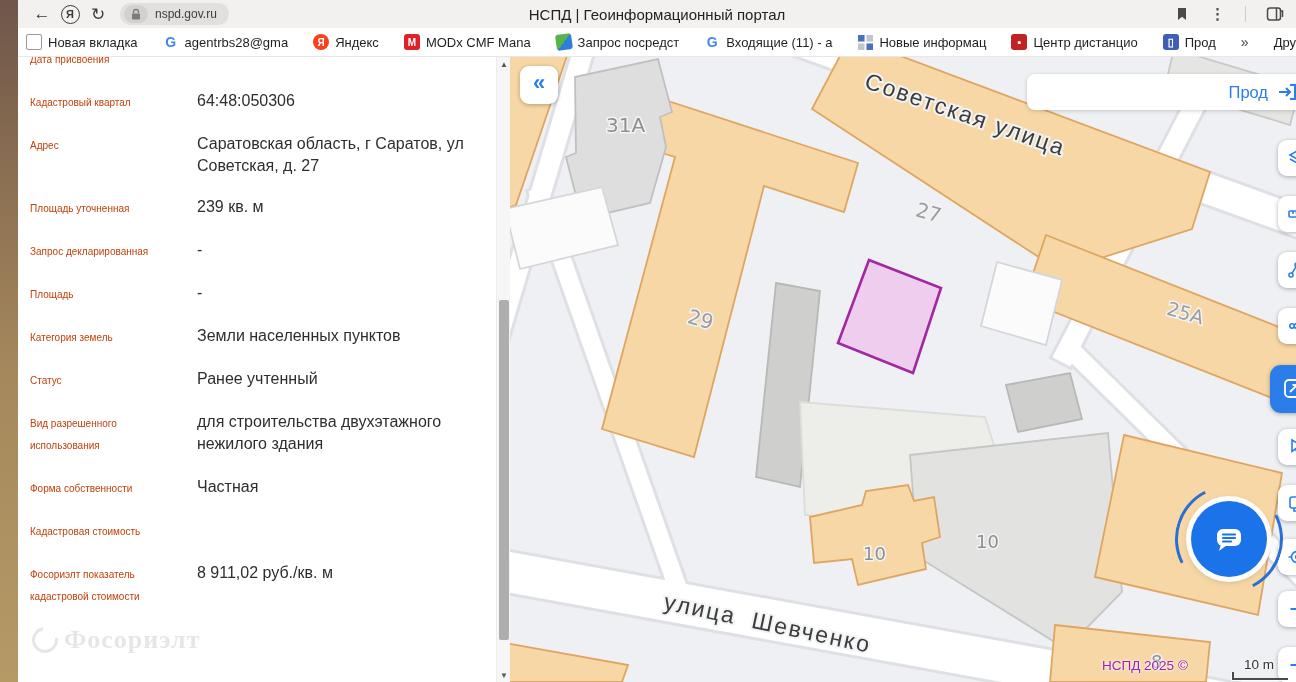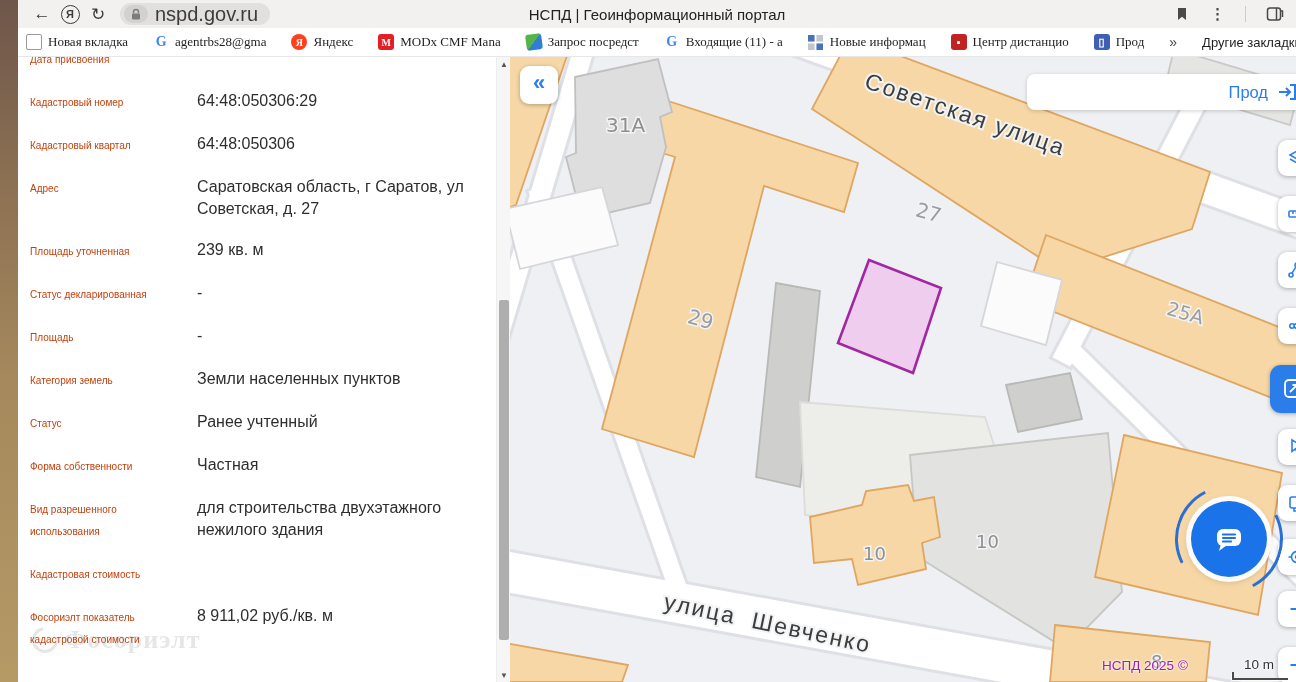--- a/index.html
+++ b/index.html
@@ -15,29 +15,29 @@
   
   .toolbar { position:relative; height:28px; background:#f3f1f0; display:flex; align-items:center; padding-left:10px; }
   .nav-btn { width:28px; height:24px; display:flex; align-items:center; justify-content:center;
     color:#3c3a38; font-size:17px; cursor:pointer; }
   .ya-circle { width:19px; height:19px; border:1.7px solid #3c3a38; border-radius:50%;
     display:flex; align-items:center; justify-content:center; font-size:11px; color:#3c3a38; font-weight:bold; }
   .addr-pill { margin-left:8px; height:22px; background:#e2e0df; border-radius:12px;
     display:flex; align-items:center; padding:0 12px 0 4px; gap:7px; }
   .lock-chip { width:24px; height:18px; background:#d3d1d0; border-radius:9px;
     display:flex; align-items:center; justify-content:center; }
-  .addr-url { font-size:20px; color:#3e3c3a; }
+  .addr-url { font-size:12px; color:#3e3c3a; }
   .page-title { position:absolute; left:50%; transform:translateX(-50%); font-size:15px; color:#222; white-space:nowrap; }
   .tb-right { position:absolute; right:12px; top:0; height:28px; display:flex; align-items:center; gap:20px; }
   .tb-sep { width:1px; height:16px; background:#cfcdcc; }
 
   
   .bookmarks { height:29px; background:#fff; border-bottom:1px solid #e7e7e7;
     display:flex; align-items:center; padding:0 10px 0 8px; gap:25px; font-size:13px; color:#1f1f1f; white-space:nowrap; overflow:hidden; }
-  .bm { display:flex; align-items:center; gap:6px; cursor:pointer;font-family:Liberation Serif, serif; }
+  .bm { display:flex; align-items:center; gap:6px; cursor:pointer; }
   .bm-ico { width:16px; height:16px; flex:0 0 16px; display:flex; align-items:center; justify-content:center;
     font-size:11px; font-weight:bold; border-radius:3px; }
   .ico-page { border:1.4px solid #9a9a9a; border-radius:2px; background:#fff; }
   .ico-g { color:#4285F4; font-size:14px; }
   .ico-ya { background:#fc3f1d; color:#fff; border-radius:50%; font-size:10px; }
   .ico-modx { background:#e01f26; color:#fff; font-size:10px; }
   .ico-pin { background:linear-gradient(135deg,#55b54a 50%,#2f7fd6 50%); border-radius:3px; transform:rotate(-8deg); }
   .ico-red { background:#bf2322; color:#fff; }
   .ico-doc { background:#3f5fb5; color:#fff; }
   .bm-chev { color:#444; font-size:14px; cursor:pointer; }
@@ -182,58 +182,54 @@
     </div>
 
     <div class="content">
 
       <div class="panel">
         <div class="rows">
           <div class="row">
               <div class="lbl">Дата присвоения</div>
             </div>
           <div class="row">
-              <div class="lbl">Кадастровый номер</div>
-              <div class="val">64:48:050306:29</div>
-            </div>
-          <div class="row">
               <div class="lbl">Кадастровый квартал</div>
               <div class="val">64:48:050306</div>
             </div>
           <div class="row">
               <div class="lbl">Адрес</div>
               <div class="val">Саратовская область, г Саратов, ул Советская, д. 27</div>
             </div>
           <div class="row">
               <div class="lbl">Площадь уточненная</div>
               <div class="val">239 кв. м</div>
             </div>
           <div class="row">
-              <div class="lbl">Статус декларированная</div>
+              <div class="lbl">Запрос декларированная</div>
               <div class="val">-</div>
             </div>
           <div class="row">
               <div class="lbl">Площадь</div>
               <div class="val">-</div>
             </div>
           <div class="row">
               <div class="lbl">Категория земель</div>
               <div class="val">Земли населенных пунктов</div>
             </div>
           <div class="row">
               <div class="lbl">Статус</div>
               <div class="val">Ранее учтенный</div>
             </div>
           <div class="row">
+              <div class="lbl">Вид разрешенного использования</div>
+              <div class="val">для строительства двухэтажного нежилого здания</div>
+            </div>
+          <div class="row">
               <div class="lbl">Форма собственности</div>
               <div class="val">Частная</div>
-            </div>
-          <div class="row">
-              <div class="lbl">Вид разрешенного использования</div>
-              <div class="val">для строительства двухэтажного нежилого здания</div>
             </div>
           <div class="row">
               <div class="lbl">Кадастровая стоимость</div>
             </div>
           <div class="row">
               <div class="lbl">Фосориэлт показатель кадастровой стоимости</div>
               <div class="val">8 911,02 руб./кв. м</div>
             </div>
         </div>
         <div class="panel-watermark">

